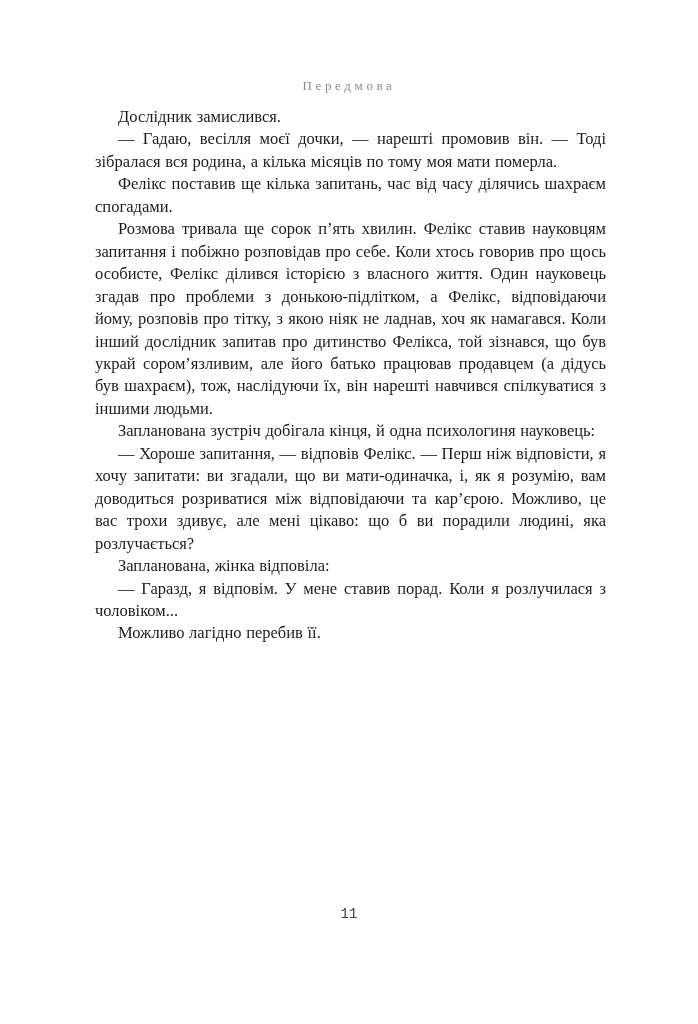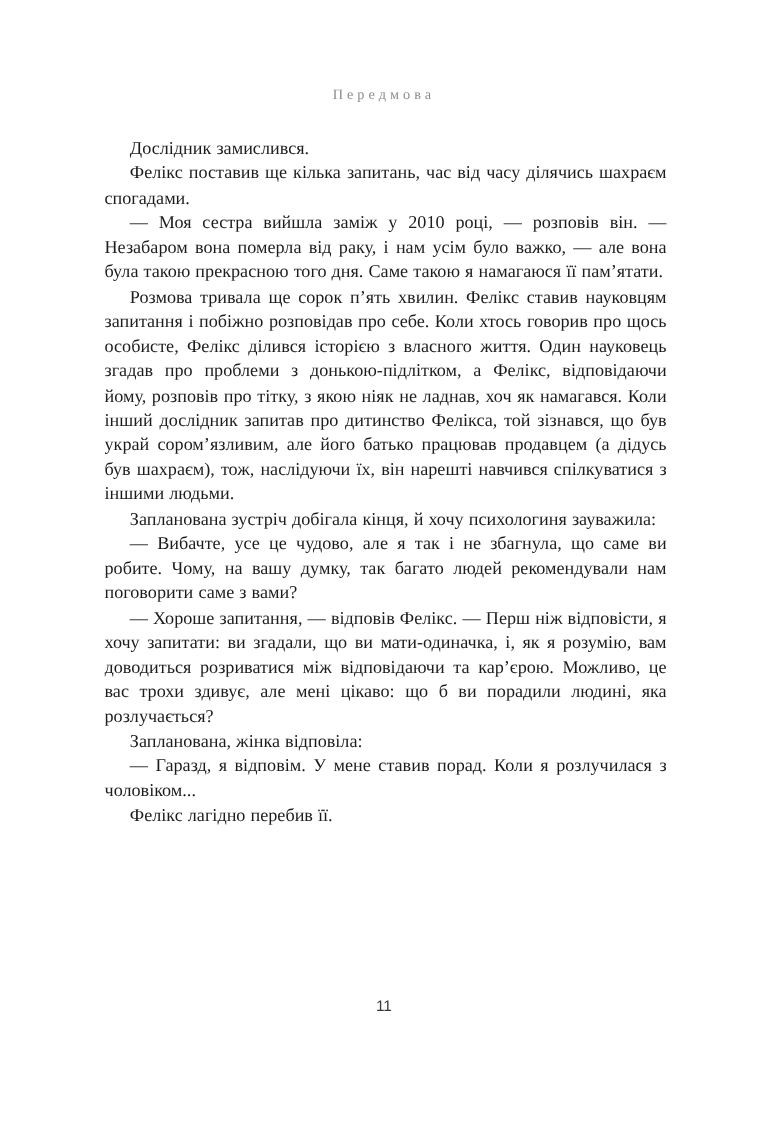--- a/index.html
+++ b/index.html
@@ -23,21 +23,21 @@
     left: 0;
     width: 100%;
     text-align: center;
     font-size: 13px;
     letter-spacing: 0.28em;
     color: #8c8c8c;
     font-family: "Liberation Serif", "DejaVu Serif", serif;
   }
   .text-block {
     position: absolute;
-    top: 124px;
+    top: 106px;
     left: 95px;
     width: 511px;
     height: 796px;
     overflow: hidden;
   }
   .text-block p {
     margin: 0;
     font-size: 16.5px;
     line-height: 22.45px;
     text-align: justify;
@@ -46,38 +46,37 @@
     color: #1c1c1c;
   }
   .page-number {
     position: absolute;
     top: 906px;
     left: 0;
     width: 100%;
     text-align: center;
     font-size: 14px;
     color: #3a3a3a;
-    font-family: Liberation Sans, sans-serif;
+    font-family: Liberation Mono, monospace;
   }
 </style>
 </head>
 <body>
 
 <div class="book-page">
 
   <div class="running-head">Передмова</div>
 
   <div class="text-block">
     <p>Дослідник замислився.</p>
+    <p>— Гадаю, весілля моєї дочки, — нарешті промовив він. — Тоді зібралася вся родина, а кілька місяців по тому моя мати померла.</p>
     <p>Фелікс поставив ще кілька запитань, час від часу ділячись шахраєм спогадами.</p>
-    <p>— Моя сестра вийшла заміж у 2010 році, — розповів він. — Незабаром вона померла від раку, і нам усім було важко, — але вона була такою прекрасною того дня. Саме такою я намагаюся її пам’ятати.</p>
     <p>Розмова тривала ще сорок п’ять хвилин. Фелікс ставив науковцям запитання і побіжно розповідав про себе. Коли хтось говорив про щось особисте, Фелікс ділився історією з власного життя. Один науковець згадав про проблеми з донькою-підлітком, а Фелікс, відповідаючи йому, розповів про тітку, з якою ніяк не ладнав, хоч як намагався. Коли інший дослідник запитав про дитинство Фелікса, той зізнався, що був украй сором’язливим, але його батько працював продавцем (а дідусь був шахраєм), тож, наслідуючи їх, він нарешті навчився спілкуватися з іншими людьми.</p>
-    <p>Запланована зустріч добігала кінця, й хочу психологиня зауважила:</p>
-    <p>— Вибачте, усе це чудово, але я так і не збагнула, що саме ви робите. Чому, на вашу думку, так багато людей рекомендували нам поговорити саме з вами?</p>
+    <p>Запланована зустріч добігала кінця, й одна психологиня науковець:</p>
     <p>— Хороше запитання, — відповів Фелікс. — Перш ніж відповісти, я хочу запитати: ви згадали, що ви мати-одиначка, і, як я розумію, вам доводиться розриватися між відповідаючи та кар’єрою. Можливо, це вас трохи здивує, але мені цікаво: що б ви порадили людині, яка розлучається?</p>
     <p>Запланована, жінка відповіла:</p>
     <p>— Гаразд, я відповім. У мене ставив порад. Коли я розлучилася з чоловіком...</p>
-    <p>Фелікс лагідно перебив її.</p>
+    <p>Можливо лагідно перебив її.</p>
   </div>
 
   <div class="page-number">11</div>
 
 </div>
 
 </body></html>

